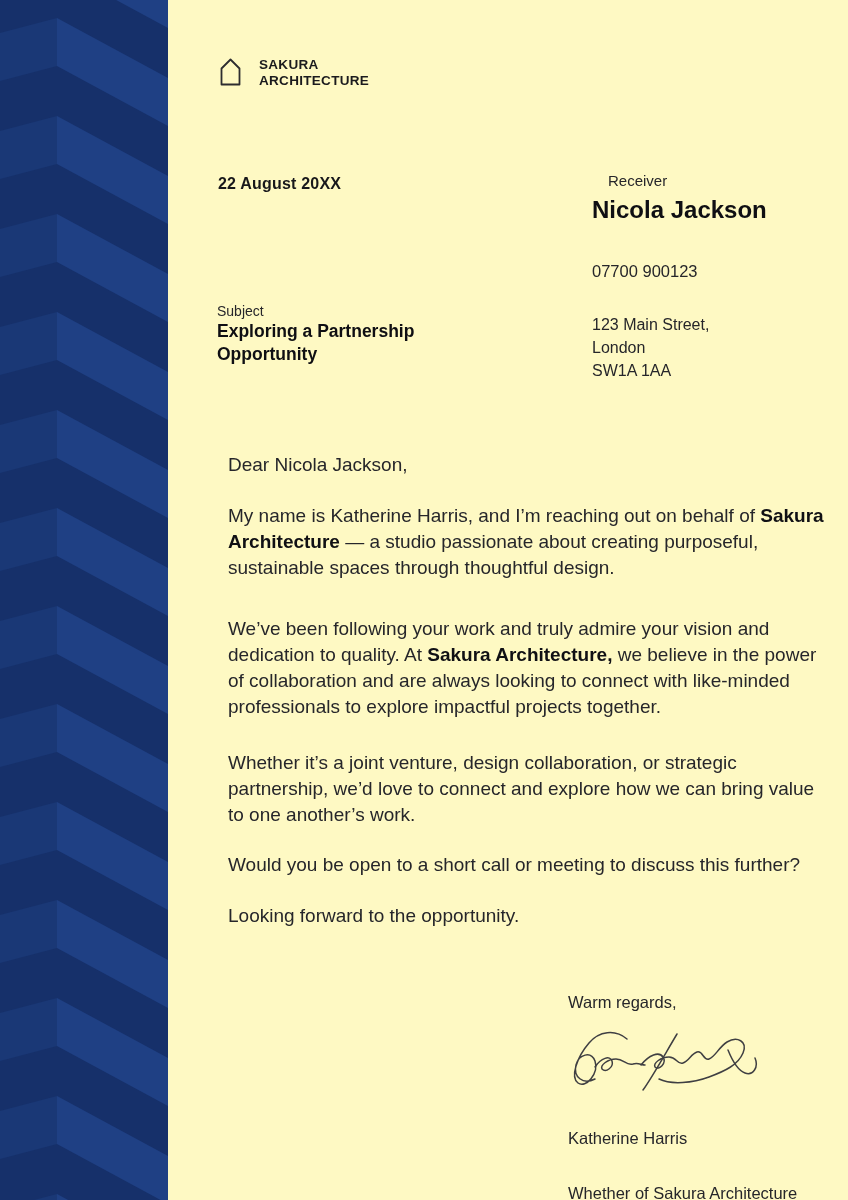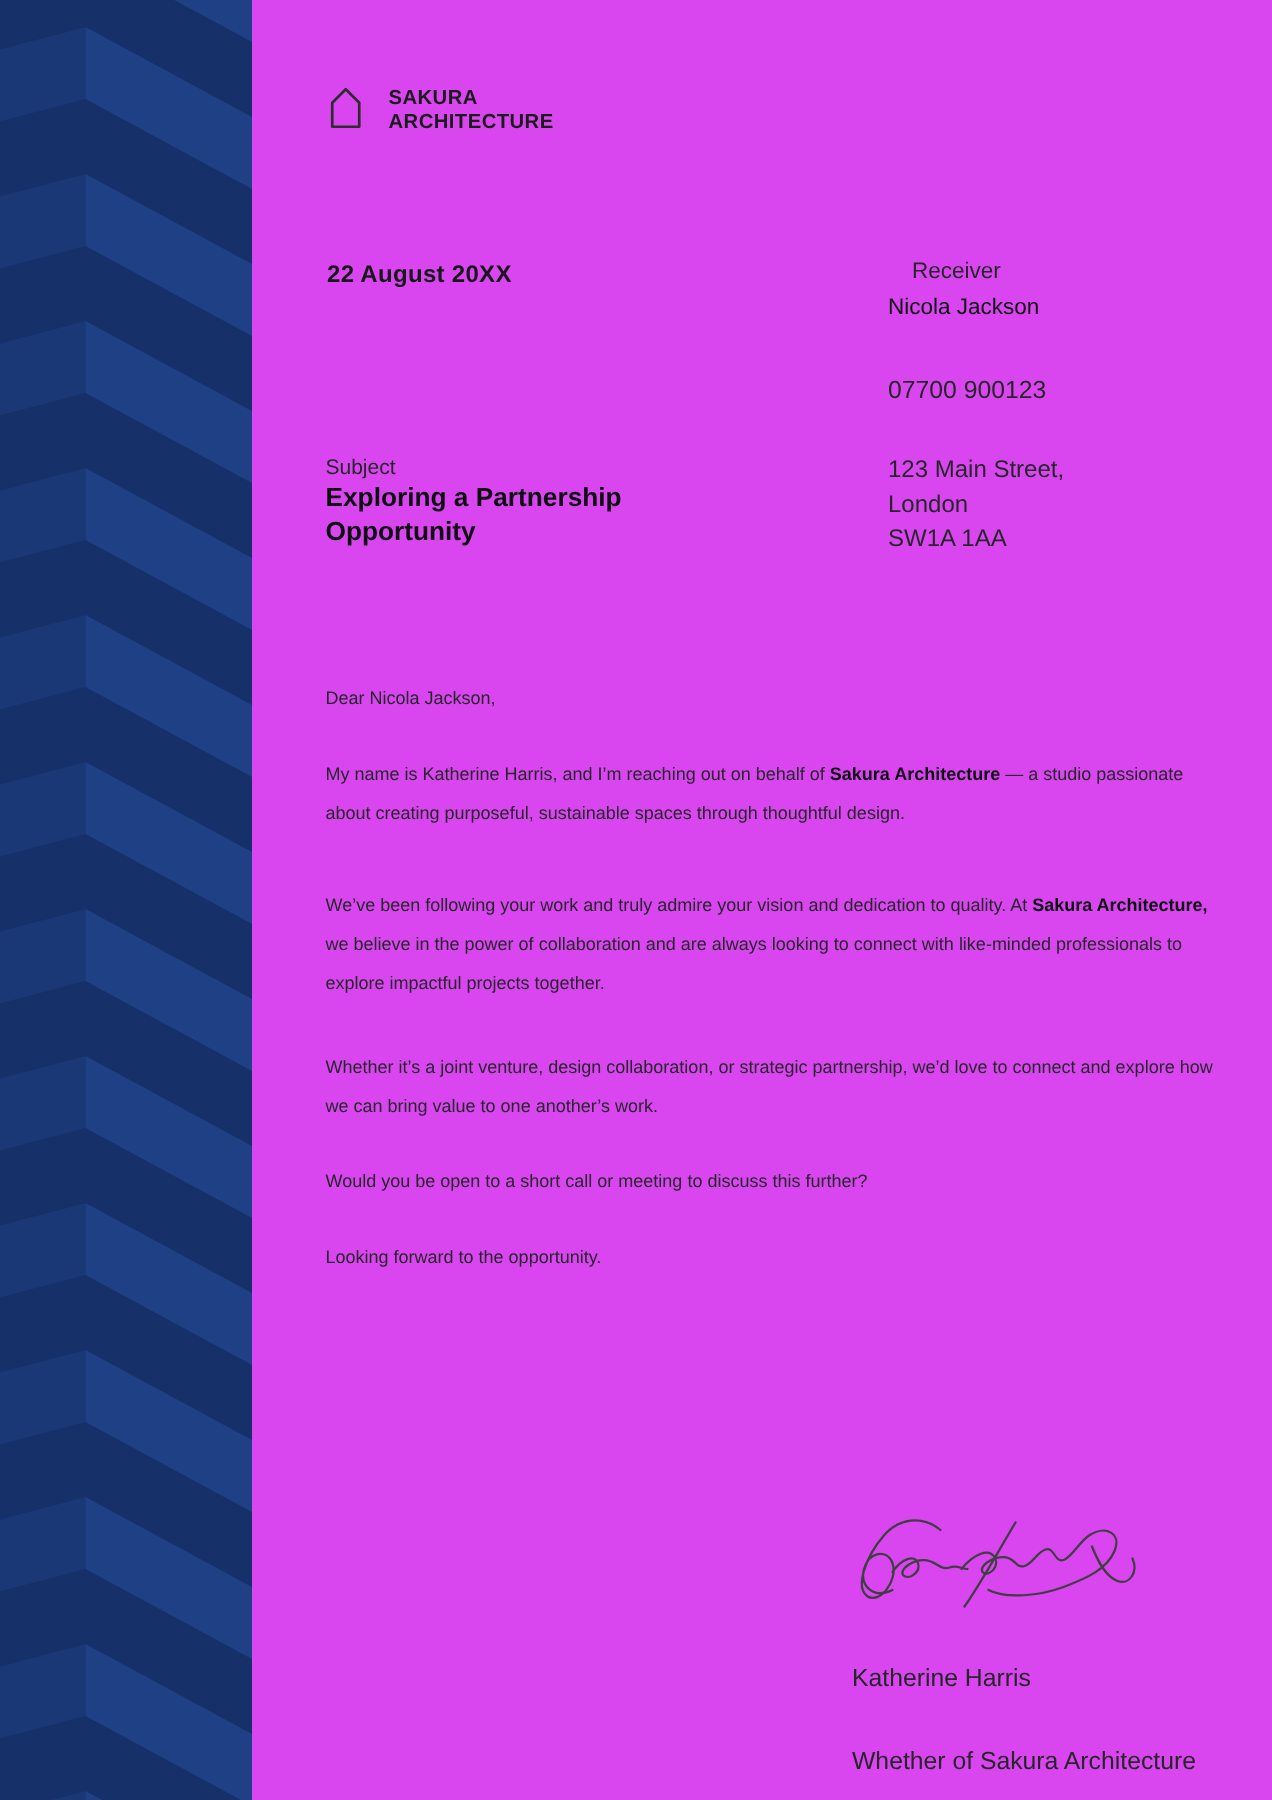--- a/index.html
+++ b/index.html
@@ -4,21 +4,21 @@
 <style>
   html, body { margin: 0; padding: 0; }
   body {
     width: 848px; height: 1200px;
     font-family: "Liberation Sans", sans-serif;
     background: #e9e8e6;
   }
   .page {
     position: relative;
     width: 848px; height: 1200px;
-    background: #d946ef;
+    background: #fef9c3;
     overflow: hidden;
   }
   .sidebar {
     position: absolute; left: 0; top: 0;
     width: 168px; height: 1200px;
     background: #16306a;
   }
   .sidebar svg { display: block; width: 168px; height: 1200px; }
 
   .letterhead {
@@ -32,31 +32,31 @@
   }
 
   .date {
     position: absolute; left: 218px; top: 175px;
     font-size: 16px; font-weight: 600; letter-spacing: 0.2px;
     color: #18181b;
   }
 
   .receiver { position: absolute; left: 592px; top: 172px; width: 235px; color: #26262a; }
   .receiver .label { font-size: 15px; margin-bottom: 7px; margin-left: 16px; }
-  .receiver .name { font-size: 15px; font-weight: 400; color: #0f0f13; margin-bottom: 38px; }
+  .receiver .name { font-size: 24px; font-weight: 700; color: #0f0f13; margin-bottom: 38px; }
   .receiver .phone { font-size: 16.5px; margin-bottom: 32px; }
   .receiver .address { font-size: 16px; line-height: 23px; }
 
   .subject { position: absolute; left: 217px; top: 303px; width: 220px; color: #26262a; }
   .subject .label { font-size: 14px; margin-bottom: 1px; }
   .subject .title { font-size: 17.5px; font-weight: 700; line-height: 23px; color: #0f0f13; }
 
   .letter-body {
-    position: absolute; left: 217px; top: 452px; width: 604px;
-    font-size: 12px; line-height: 26px; color: #26262a;
+    position: absolute; left: 228px; top: 452px; width: 604px;
+    font-size: 19px; line-height: 26px; color: #26262a;
   }
   .letter-body p { margin: 0 0 25px 0; }
   .letter-body p.salutation { margin-bottom: 25px; }
   .letter-body p.p1 { margin-bottom: 35px; }
   .letter-body p.p2 { margin-bottom: 30px; }
   .letter-body p.p3 { margin-bottom: 24px; }
   .letter-body strong { font-weight: 700; color: #101014; }
 
   .closing { position: absolute; left: 568px; top: 993px; color: #26262a; }
   .closing .valediction { font-size: 16.5px; }
@@ -136,20 +136,21 @@
   <section class="letter-body">
     <p class="salutation">Dear Nicola Jackson,</p>
     <p class="p1"><span>My name is Katherine Harris, and I’m reaching out on behalf of </span><strong>Sakura Architecture</strong><span> — a studio passionate about creating purposeful, sustainable spaces through thoughtful design.</span></p>
     <p class="p2"><span>We’ve been following your work and truly admire your vision and dedication to quality. At </span><strong>Sakura Architecture,</strong><span> we believe in the power of collaboration and are always looking to connect with like-minded professionals to explore impactful projects together.</span></p>
     <p class="p3">Whether it’s a joint venture, design collaboration, or strategic partnership, we’d love to connect and explore how we can bring value to one another’s work.</p>
     <p class="p4">Would you be open to a short call or meeting to discuss this further?</p>
     <p class="p5">Looking forward to the opportunity.</p>
   </section>
 
   <section class="closing">
+    <div class="valediction">Warm regards,</div>
     <svg class="signature" viewBox="0 0 206 74" fill="none">
       <g stroke="#3f3f42" stroke-width="1.5" stroke-linecap="round" fill="none">
         <path d="M62 18 C50 8 34 10 24 22 C12 36 5 56 13 62 C21 68 34 52 30 40 C26 30 14 33 11 44 C8 56 18 64 30 58"></path>
         <path d="M30 46 C36 37 45 34 47 40 C49 46 41 52 37 48 C35 44 43 38 51 38 C59 38 61 45 68 43 C73 41 76 44 80 44"></path>
         <path d="M112 13 C100 33 88 55 78 69"></path>
         <path d="M76 44 C84 34 94 30 98 36 C102 42 94 50 90 46 C88 42 96 36 104 36 C112 36 112 44 118 42 C124 40 126 33 132 31 C138 29 138 40 144 38 C150 36 154 26 162 21 C172 15 183 20 178 32 C173 44 160 50 144 56 C128 62 106 64 94 58"></path>
         <path d="M163 29 C167 39 172 49 180 52 C188 55 194 46 190 37"></path>
       </g>
     </svg>
     <div class="sender-name">Katherine Harris</div>

